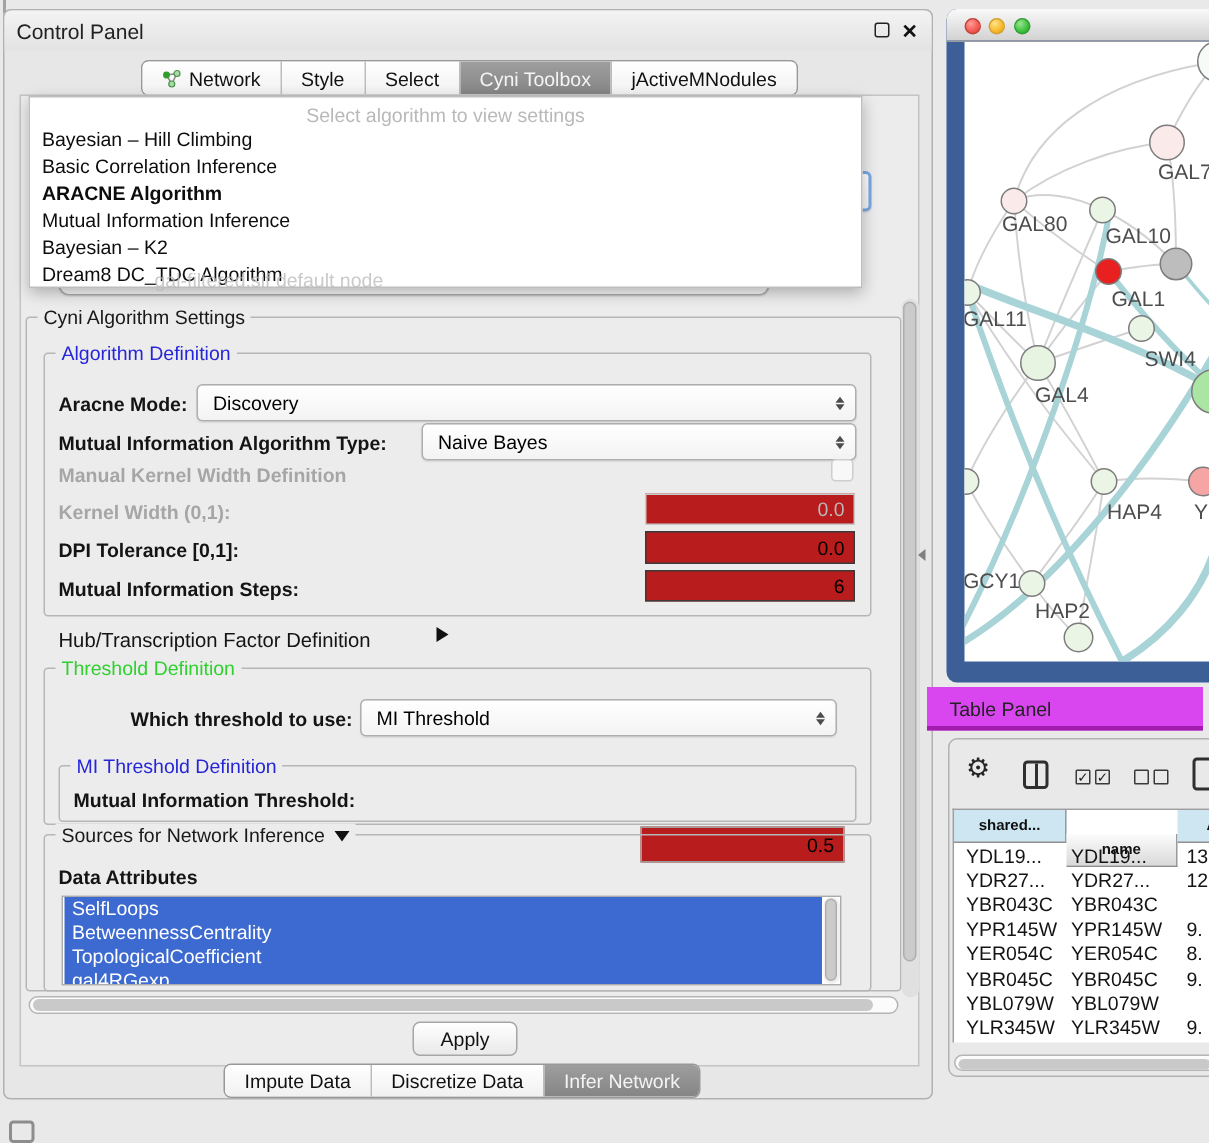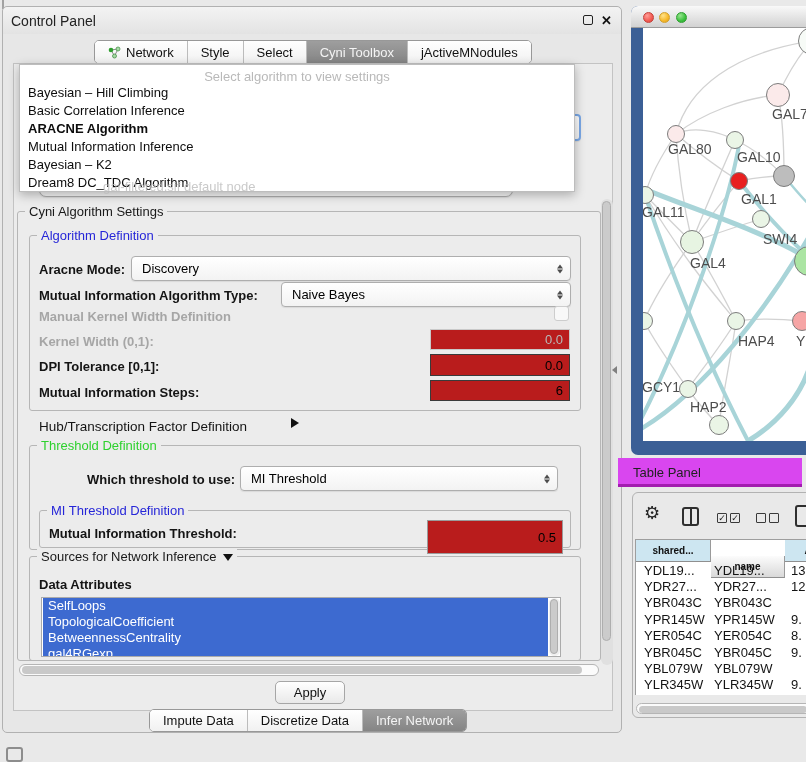--- a/index.html
+++ b/index.html
@@ -192,31 +192,31 @@
       <span>MI Threshold</span>
       <span class="arrows">
           <i class="up"></i>
           <i class="down"></i>
         </span>
     </div>
 
     <div class="gb" style="left:36px;top:503px;width:532px;height:38px;"></div>
     <span class="gt t-blue" style="left:44px;top:496px;">MI Threshold Definition</span>
     <span class="lbl b" style="left:46px;top:519px;">Mutual Information Threshold:</span>
-    <div class="field f-mid" style="left:424px;top:513px;width:136px;height:34px;">
+    <div class="field f-mid" style="left:424px;top:544px;width:136px;height:24px;">
         <span>0.5</span>
       </div>
 
     <div class="gb" style="left:26px;top:549px;width:552px;height:105px;"></div>
     <span class="gt" style="left:34px;top:542px;color:#191919;"><span>Sources for Network Inference</span><span class="tri-d"></span></span>
     <span class="lbl b" style="left:36px;top:570px;">Data Attributes</span>
     <div id="attr-list" style="left:38px;top:590px;width:520px;height:60px;">
         <div class="attr-item">SelfLoops</div>
+        <div class="attr-item">BetweennessCentrality</div>
         <div class="attr-item">TopologicalCoefficient</div>
-        <div class="attr-item">BetweennessCentrality</div>
         <div class="attr-item">gal4RGexp</div>
       </div>
     <div class="vscroll" style="left:546px;top:591px;width:11px;height:58px;background:#f0f0f0;">
       <div class="vthumb" style="left:1px;top:1px;width:8px;height:55px;"></div>
     </div>
 
     <div class="hscroll" style="left:16px;top:657px;width:580px;height:12px;">
       <div class="hthumb" style="left:2px;top:1px;width:560px;height:8px;"></div>
     </div>
 

